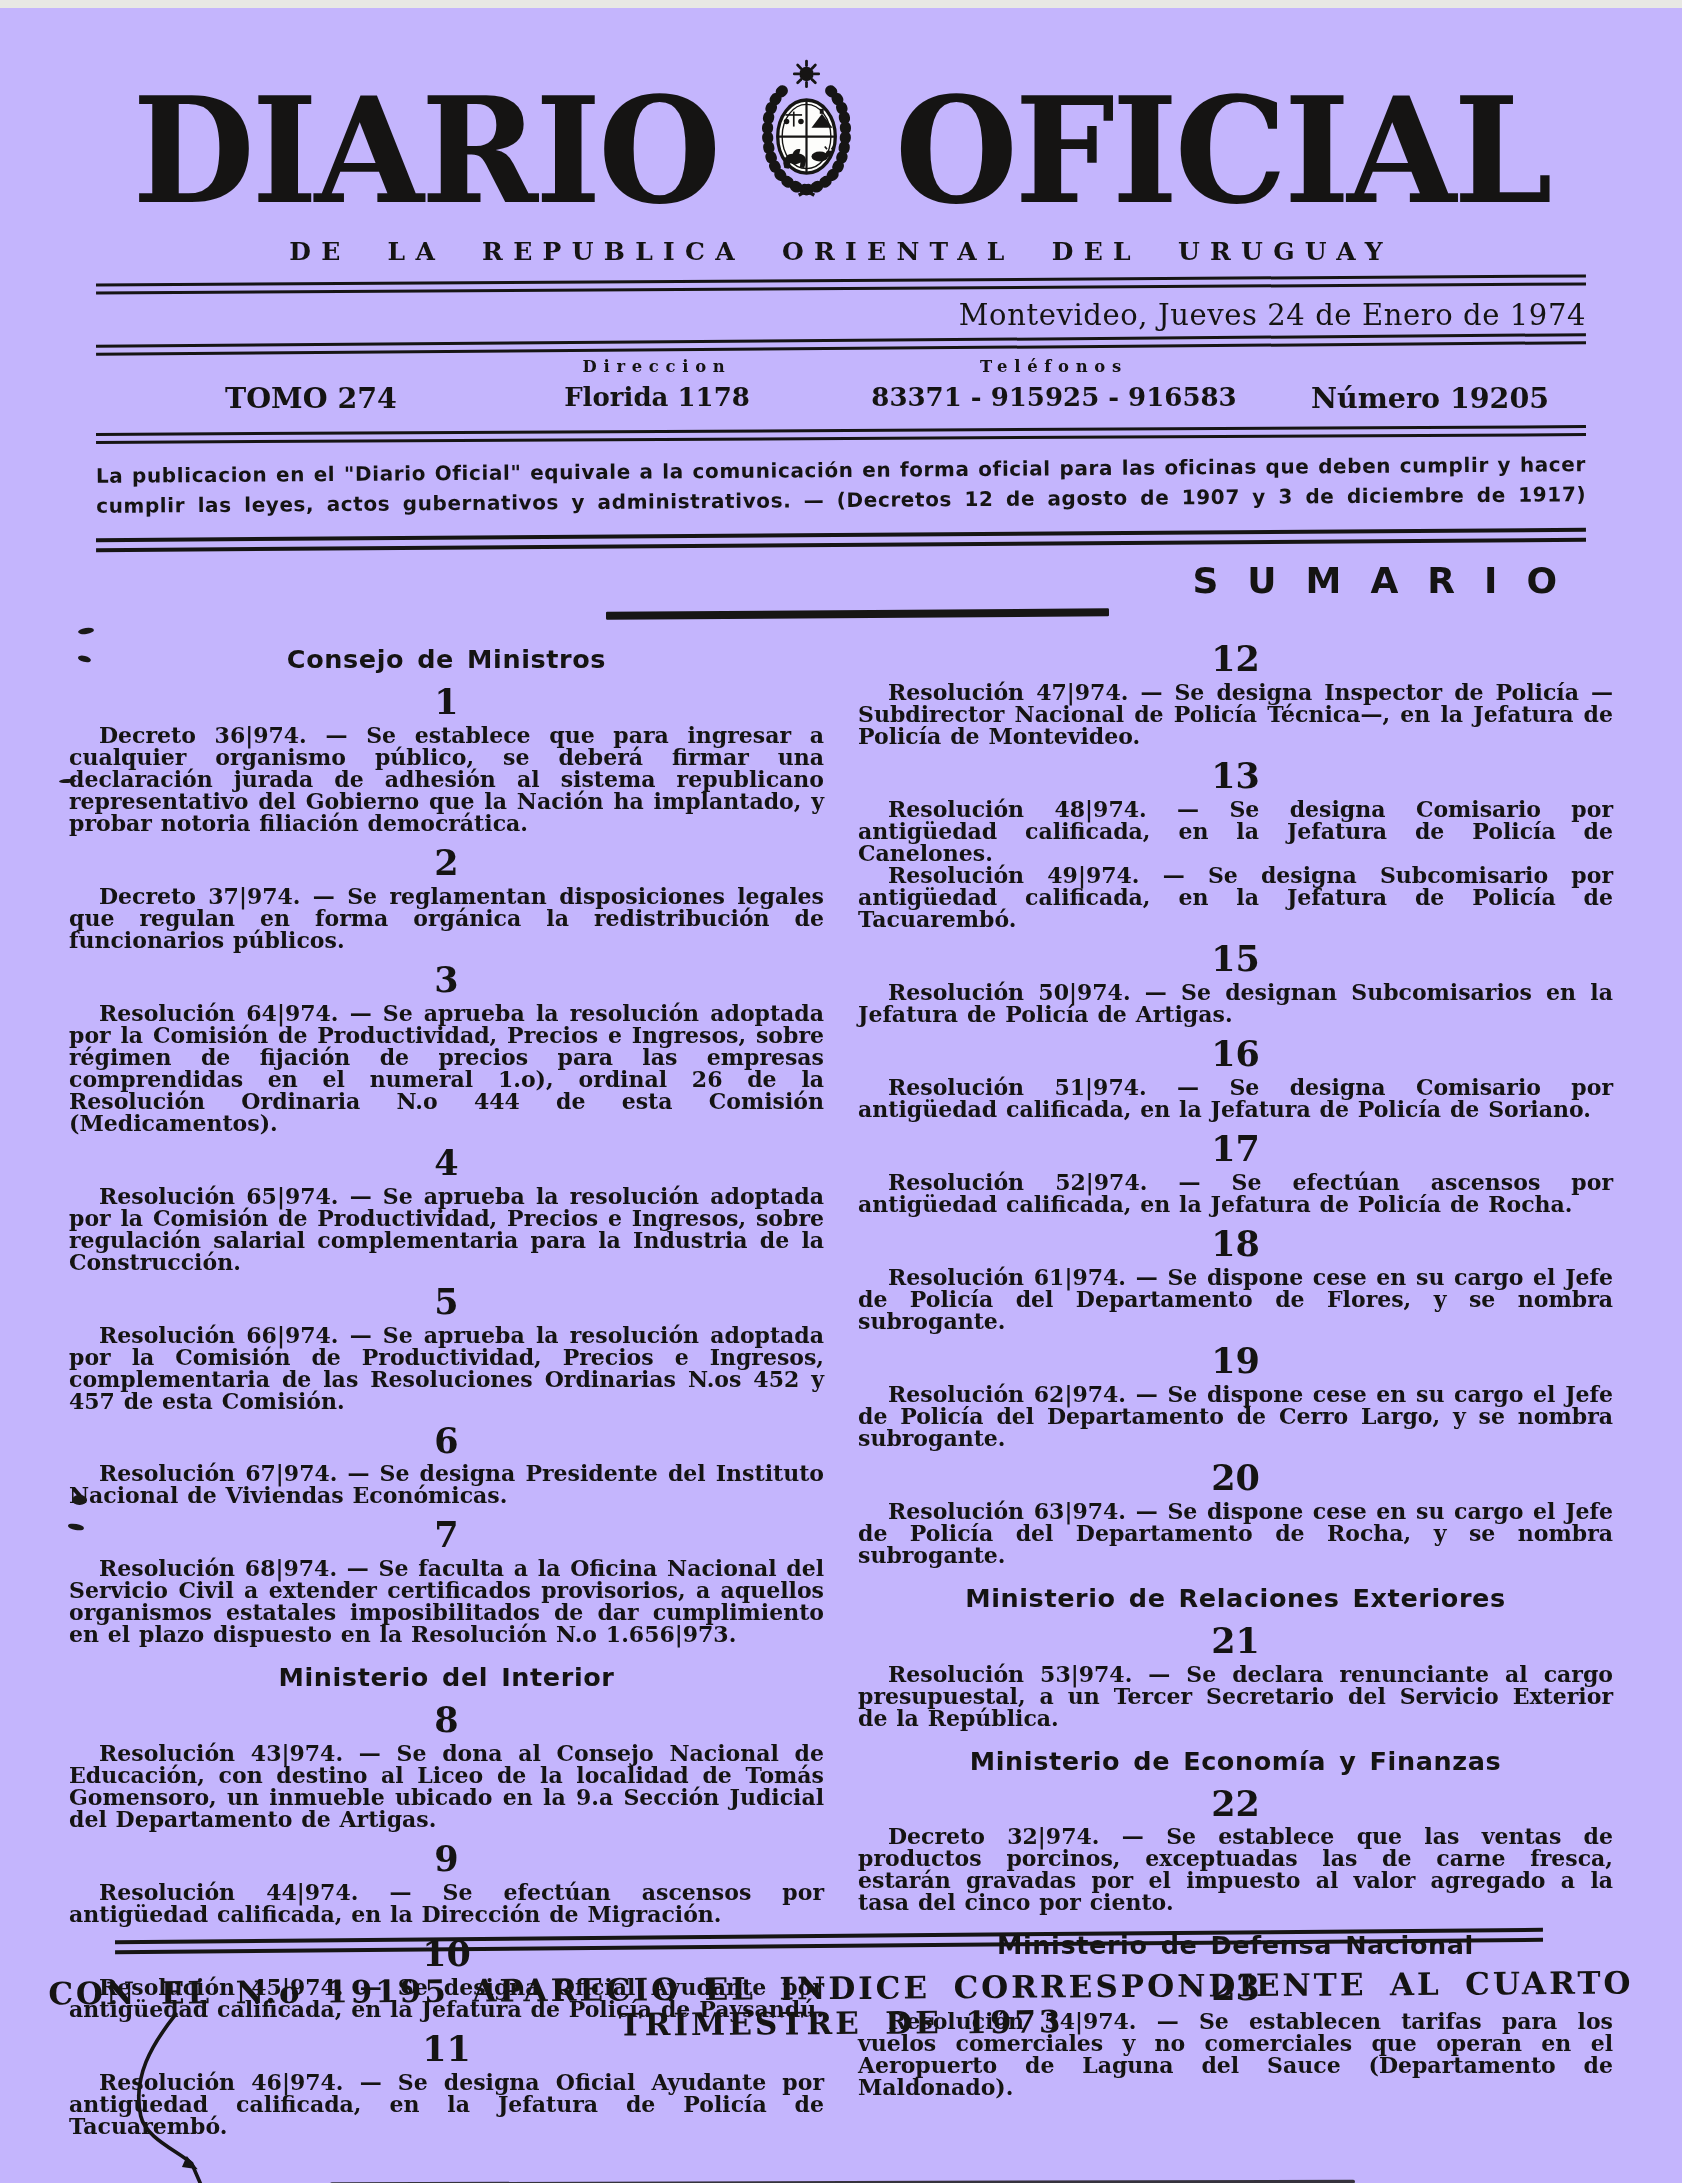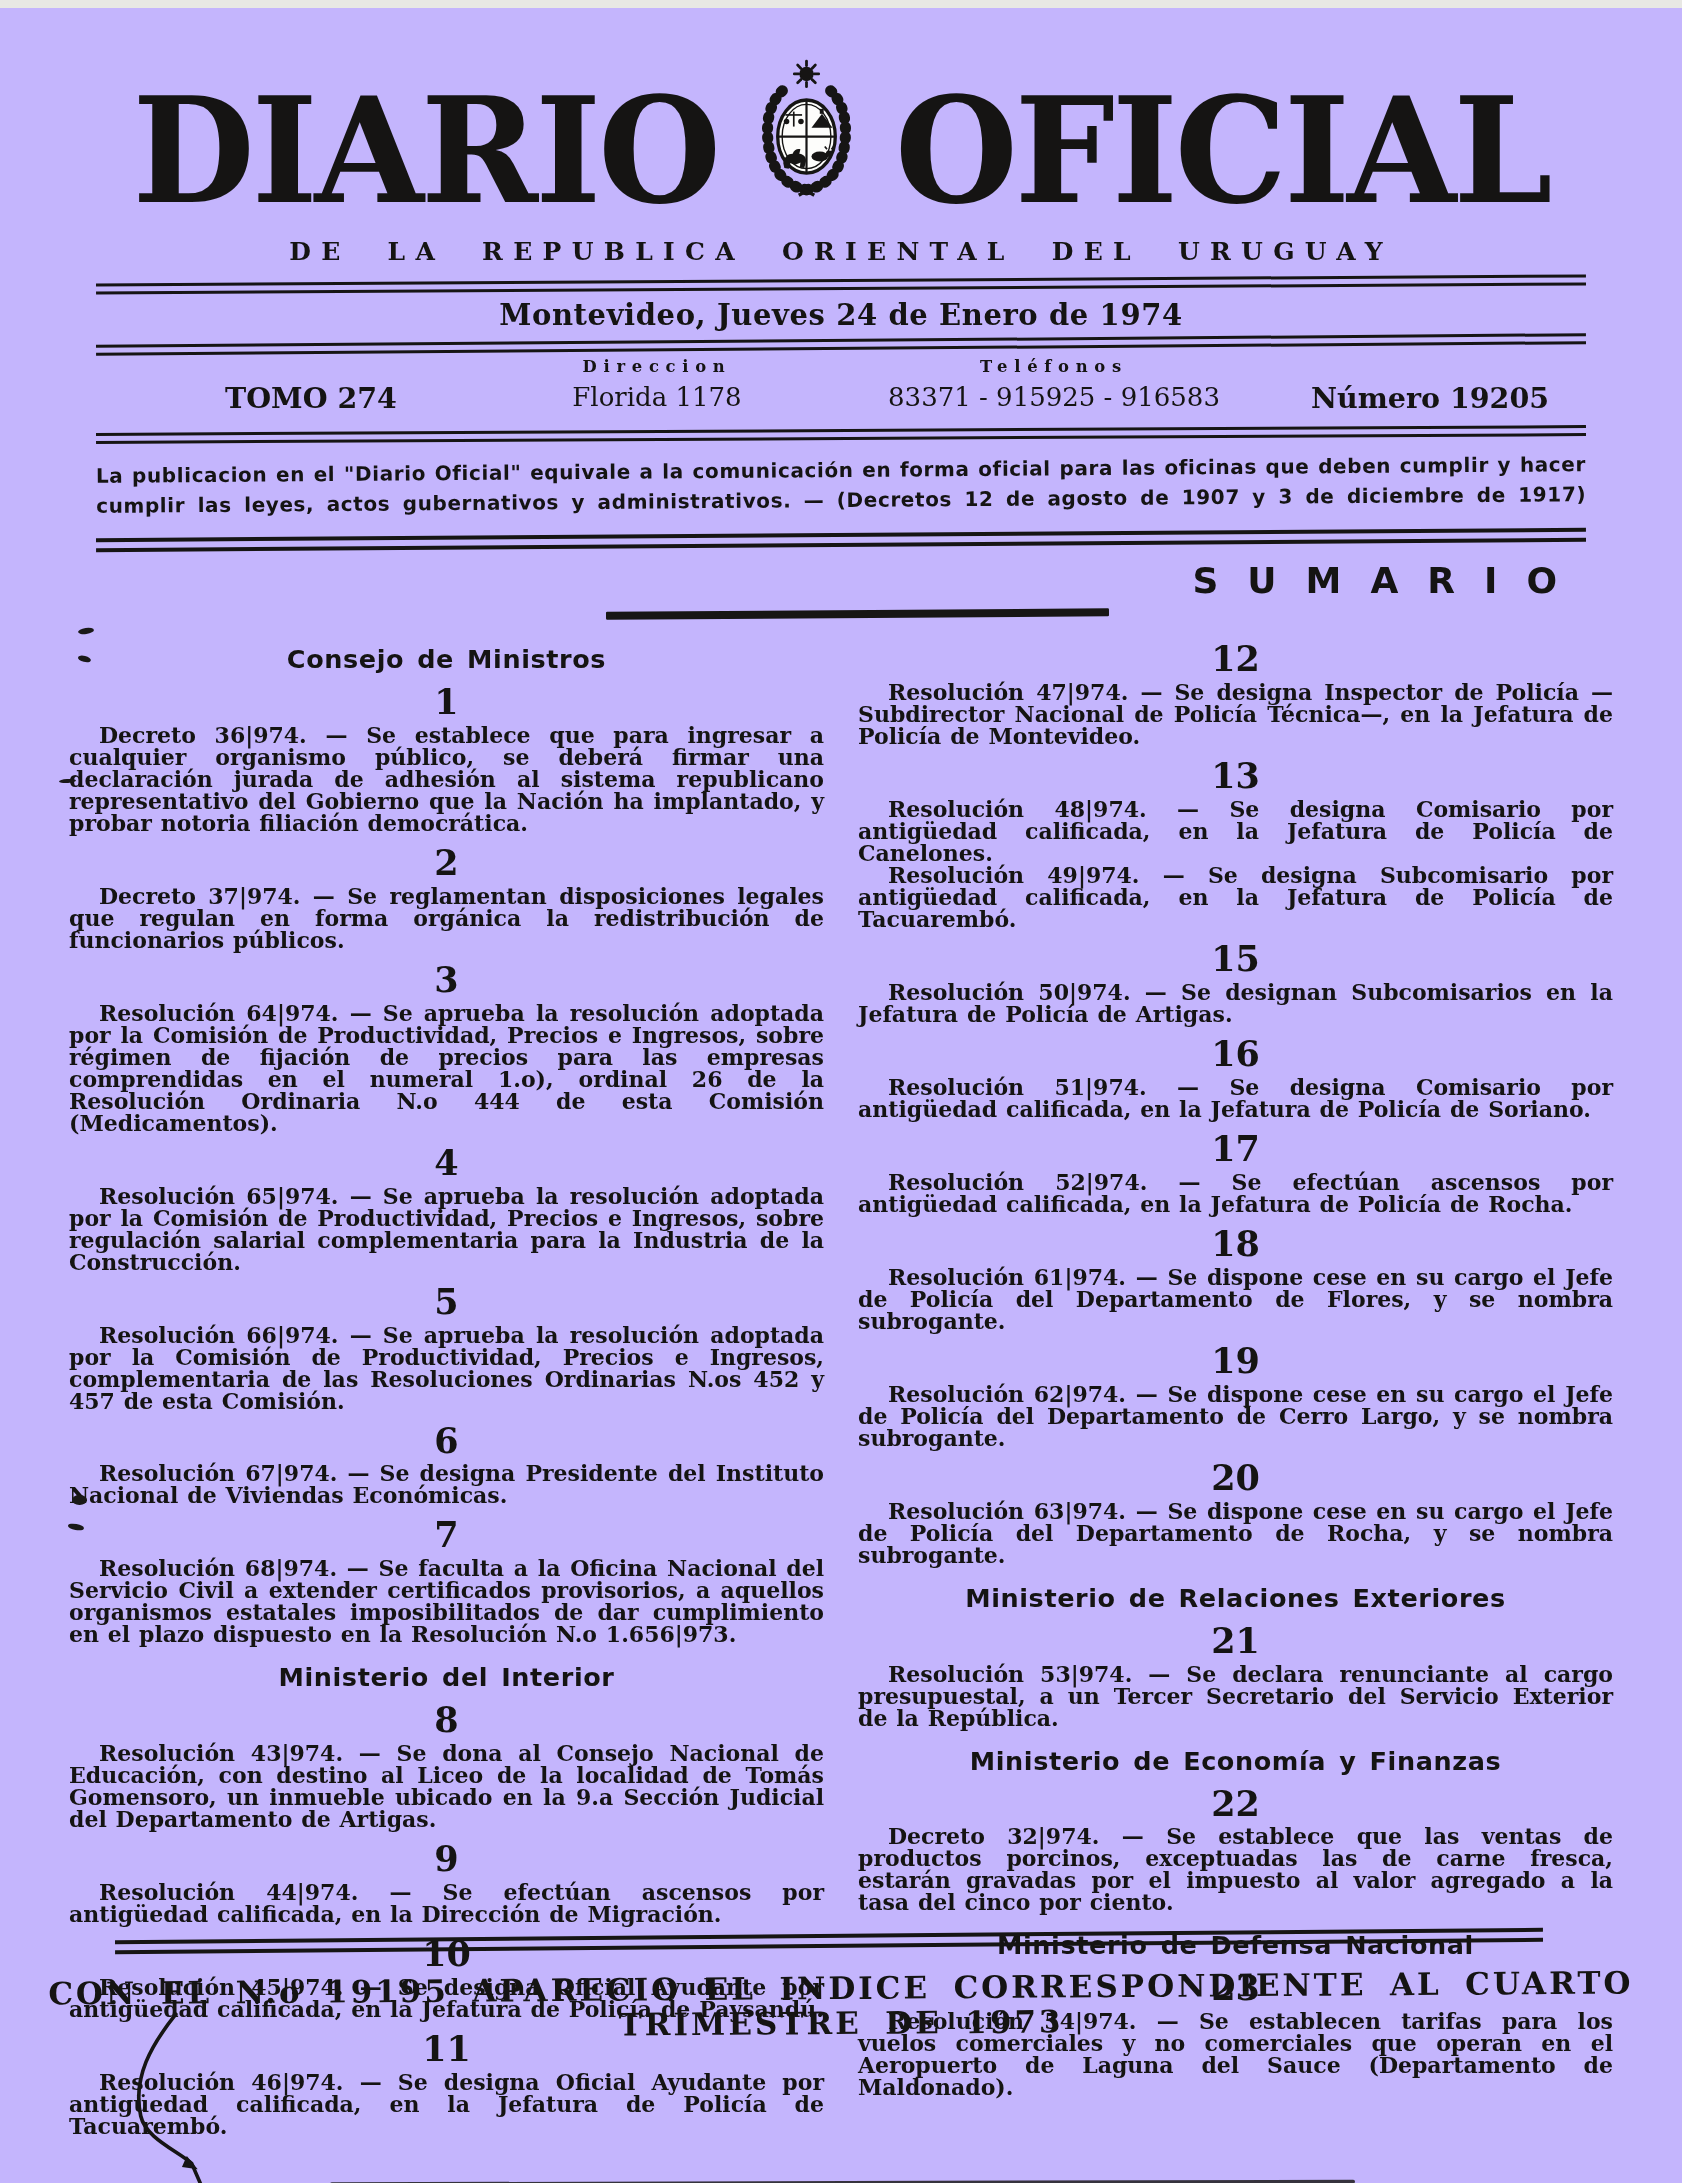--- a/index.html
+++ b/index.html
@@ -33,29 +33,29 @@
 
   
   .rule2{border-top:3.6px solid #161514;border-bottom:3.6px solid #161514;height:4.9px;}
   .rule2.thick{border-top-width:4.9px;border-bottom-width:4.2px;height:5.5px;}
   .r1{margin-top:14.6px;transform:rotate(-0.35deg);}
   .r2{margin-top:8.5px;transform:rotate(-0.45deg);}
   .r3{margin-top:3.6px;transform:rotate(-0.3deg);}
   .r4{margin-top:18px;transform:rotate(-0.4deg);}
 
   .dateline{
-    text-align:center;margin-top:12px;
-    font-weight:bold;font-size:29px;line-height:1;letter-spacing:0.6px;
+    text-align:right;margin-top:12px;
+    font-weight:normal;font-size:29px;line-height:1;letter-spacing:0.6px;
   }
 
   
   .info-row{position:relative;height:70px;margin-top:6px;}
   .info-cell{position:absolute;top:0;transform:translateX(-50%);text-align:center;white-space:nowrap;}
   .info-label{font-weight:bold;font-size:16.4px;letter-spacing:6.7px;line-height:1;margin-top:3.6px;}
-  .info-value{font-weight:normal;font-size:26px;line-height:1;margin-top:8.5px;}
+  .info-value{font-weight:bold;font-size:26px;line-height:1;margin-top:8.5px;}
   .info-big{font-weight:bold;font-size:28.5px;line-height:1;margin-top:28px;}
 
   .notice{
     margin-top:14.6px;transform:rotate(-0.45deg);
     font-family:"DejaVu Sans","Liberation Sans",sans-serif;
     font-weight:bold;font-size:20px;line-height:30px;letter-spacing:0.6px;
   }
   .notice-line{text-align:justify;text-align-last:justify;}
 
   

